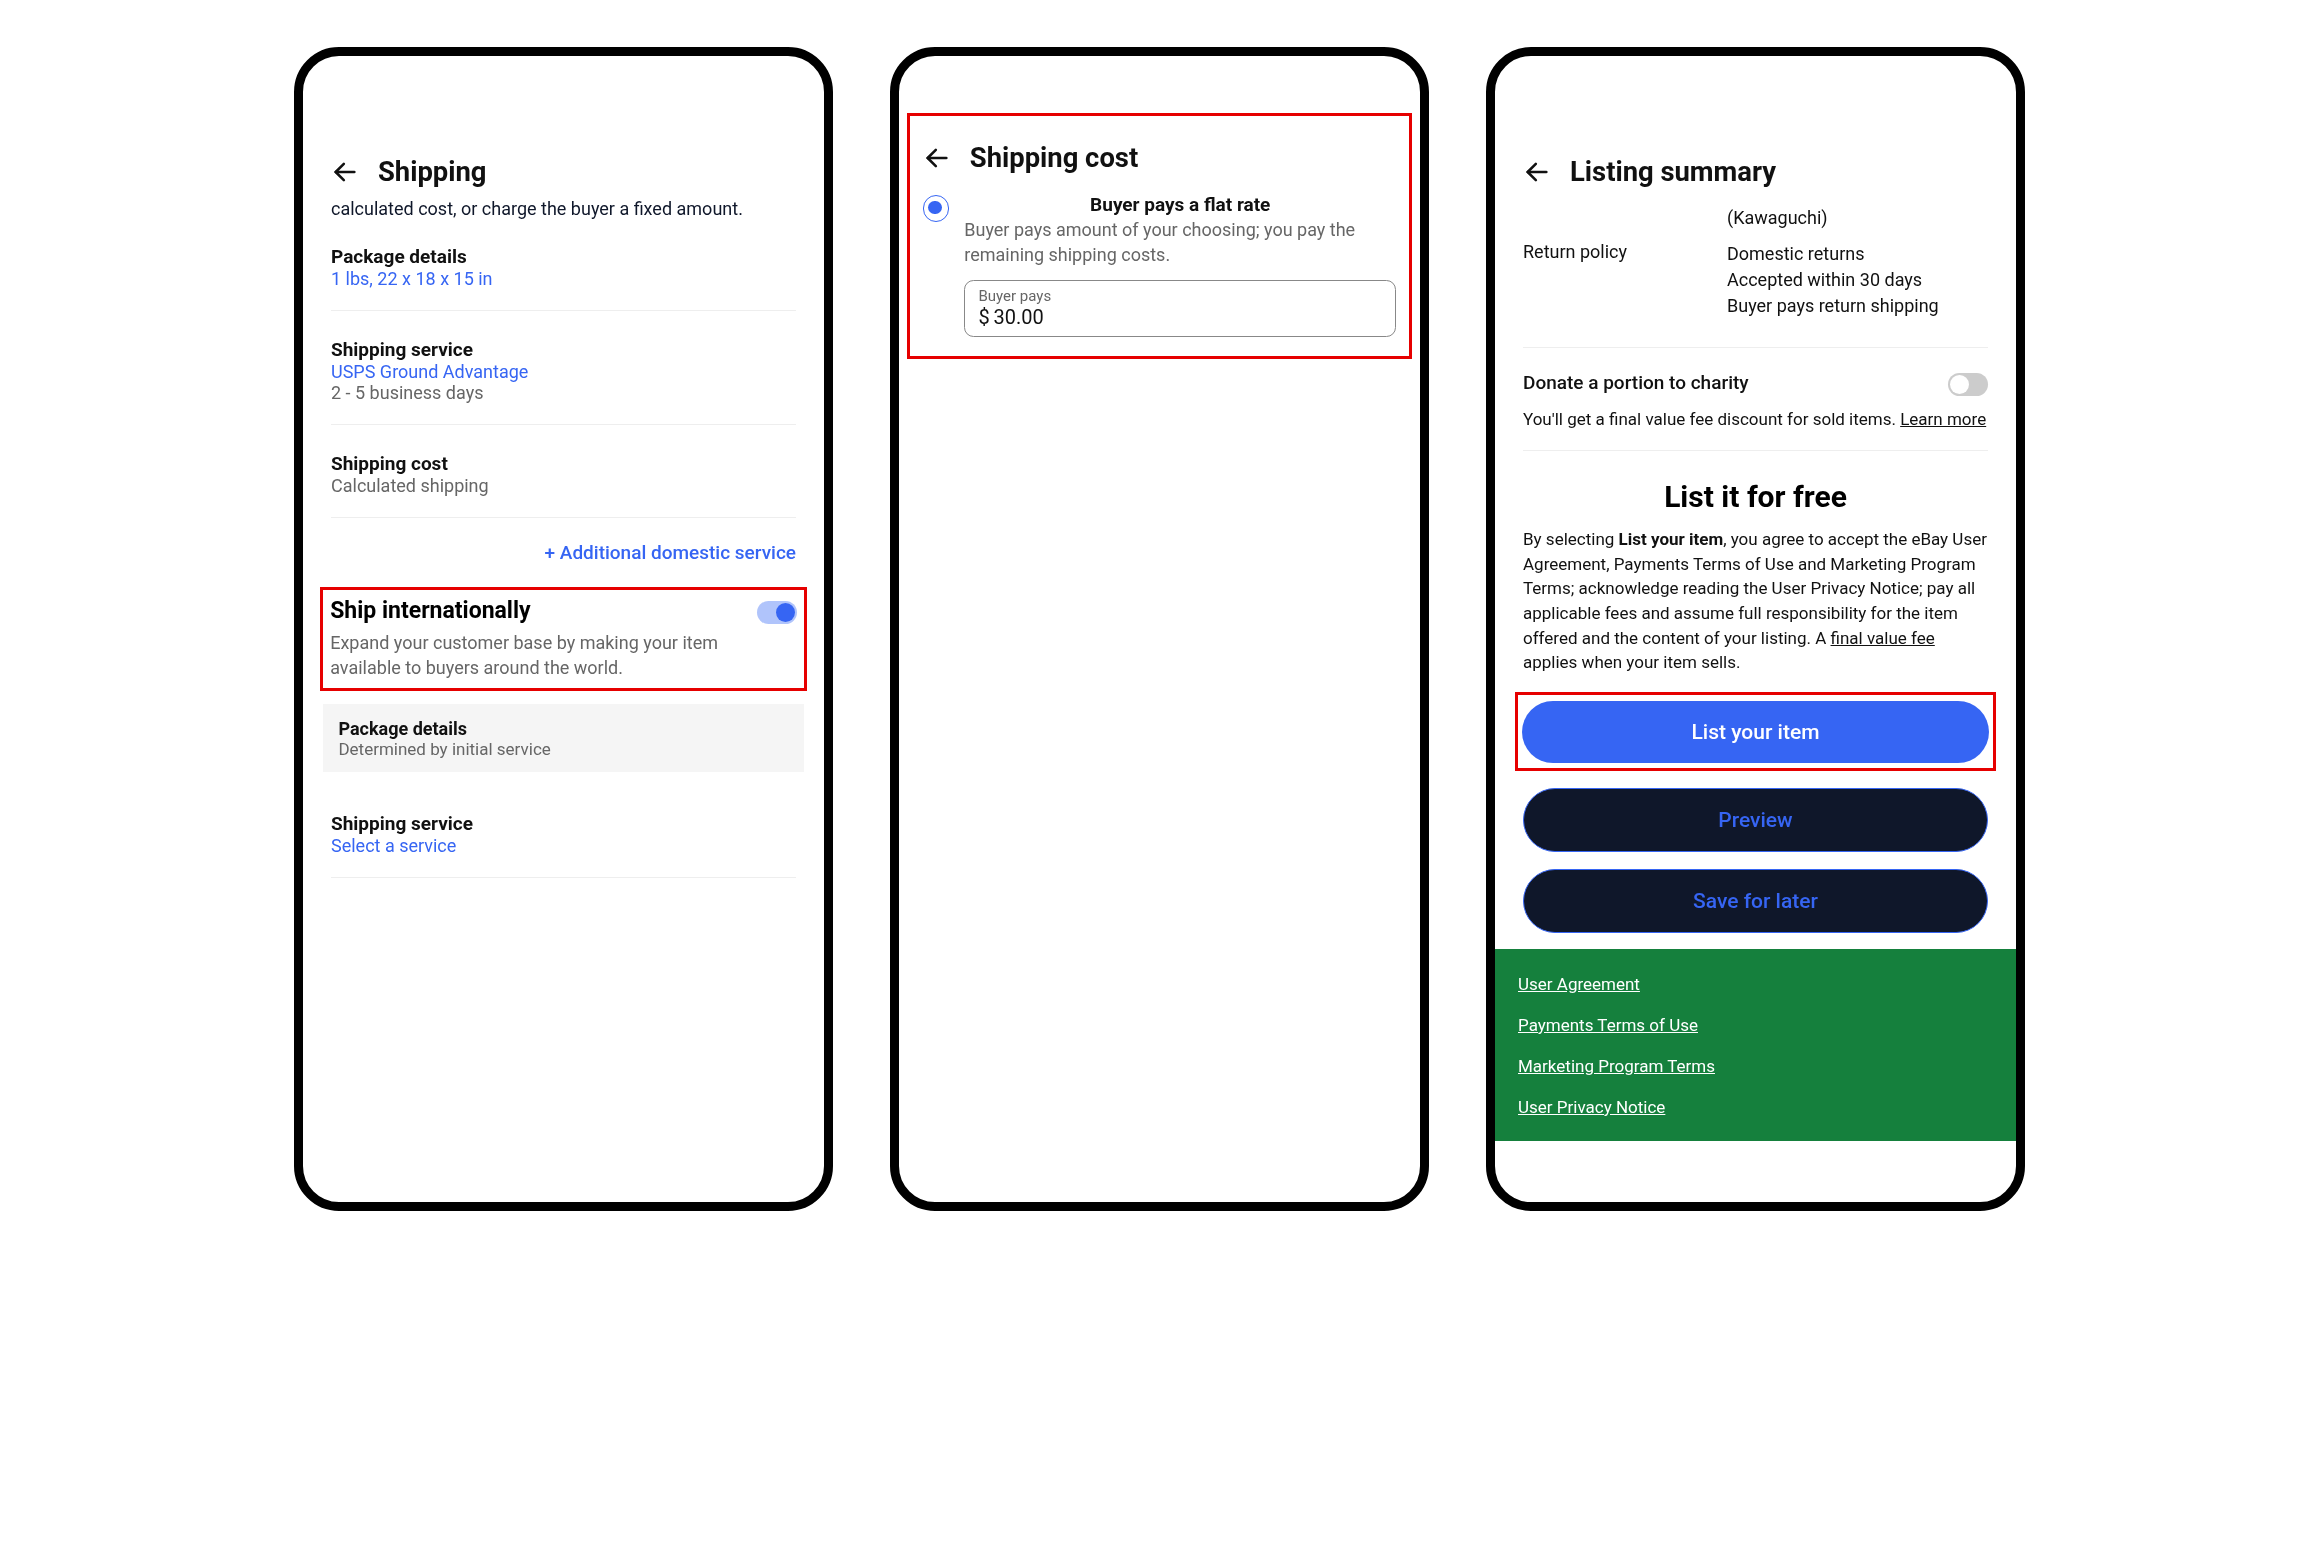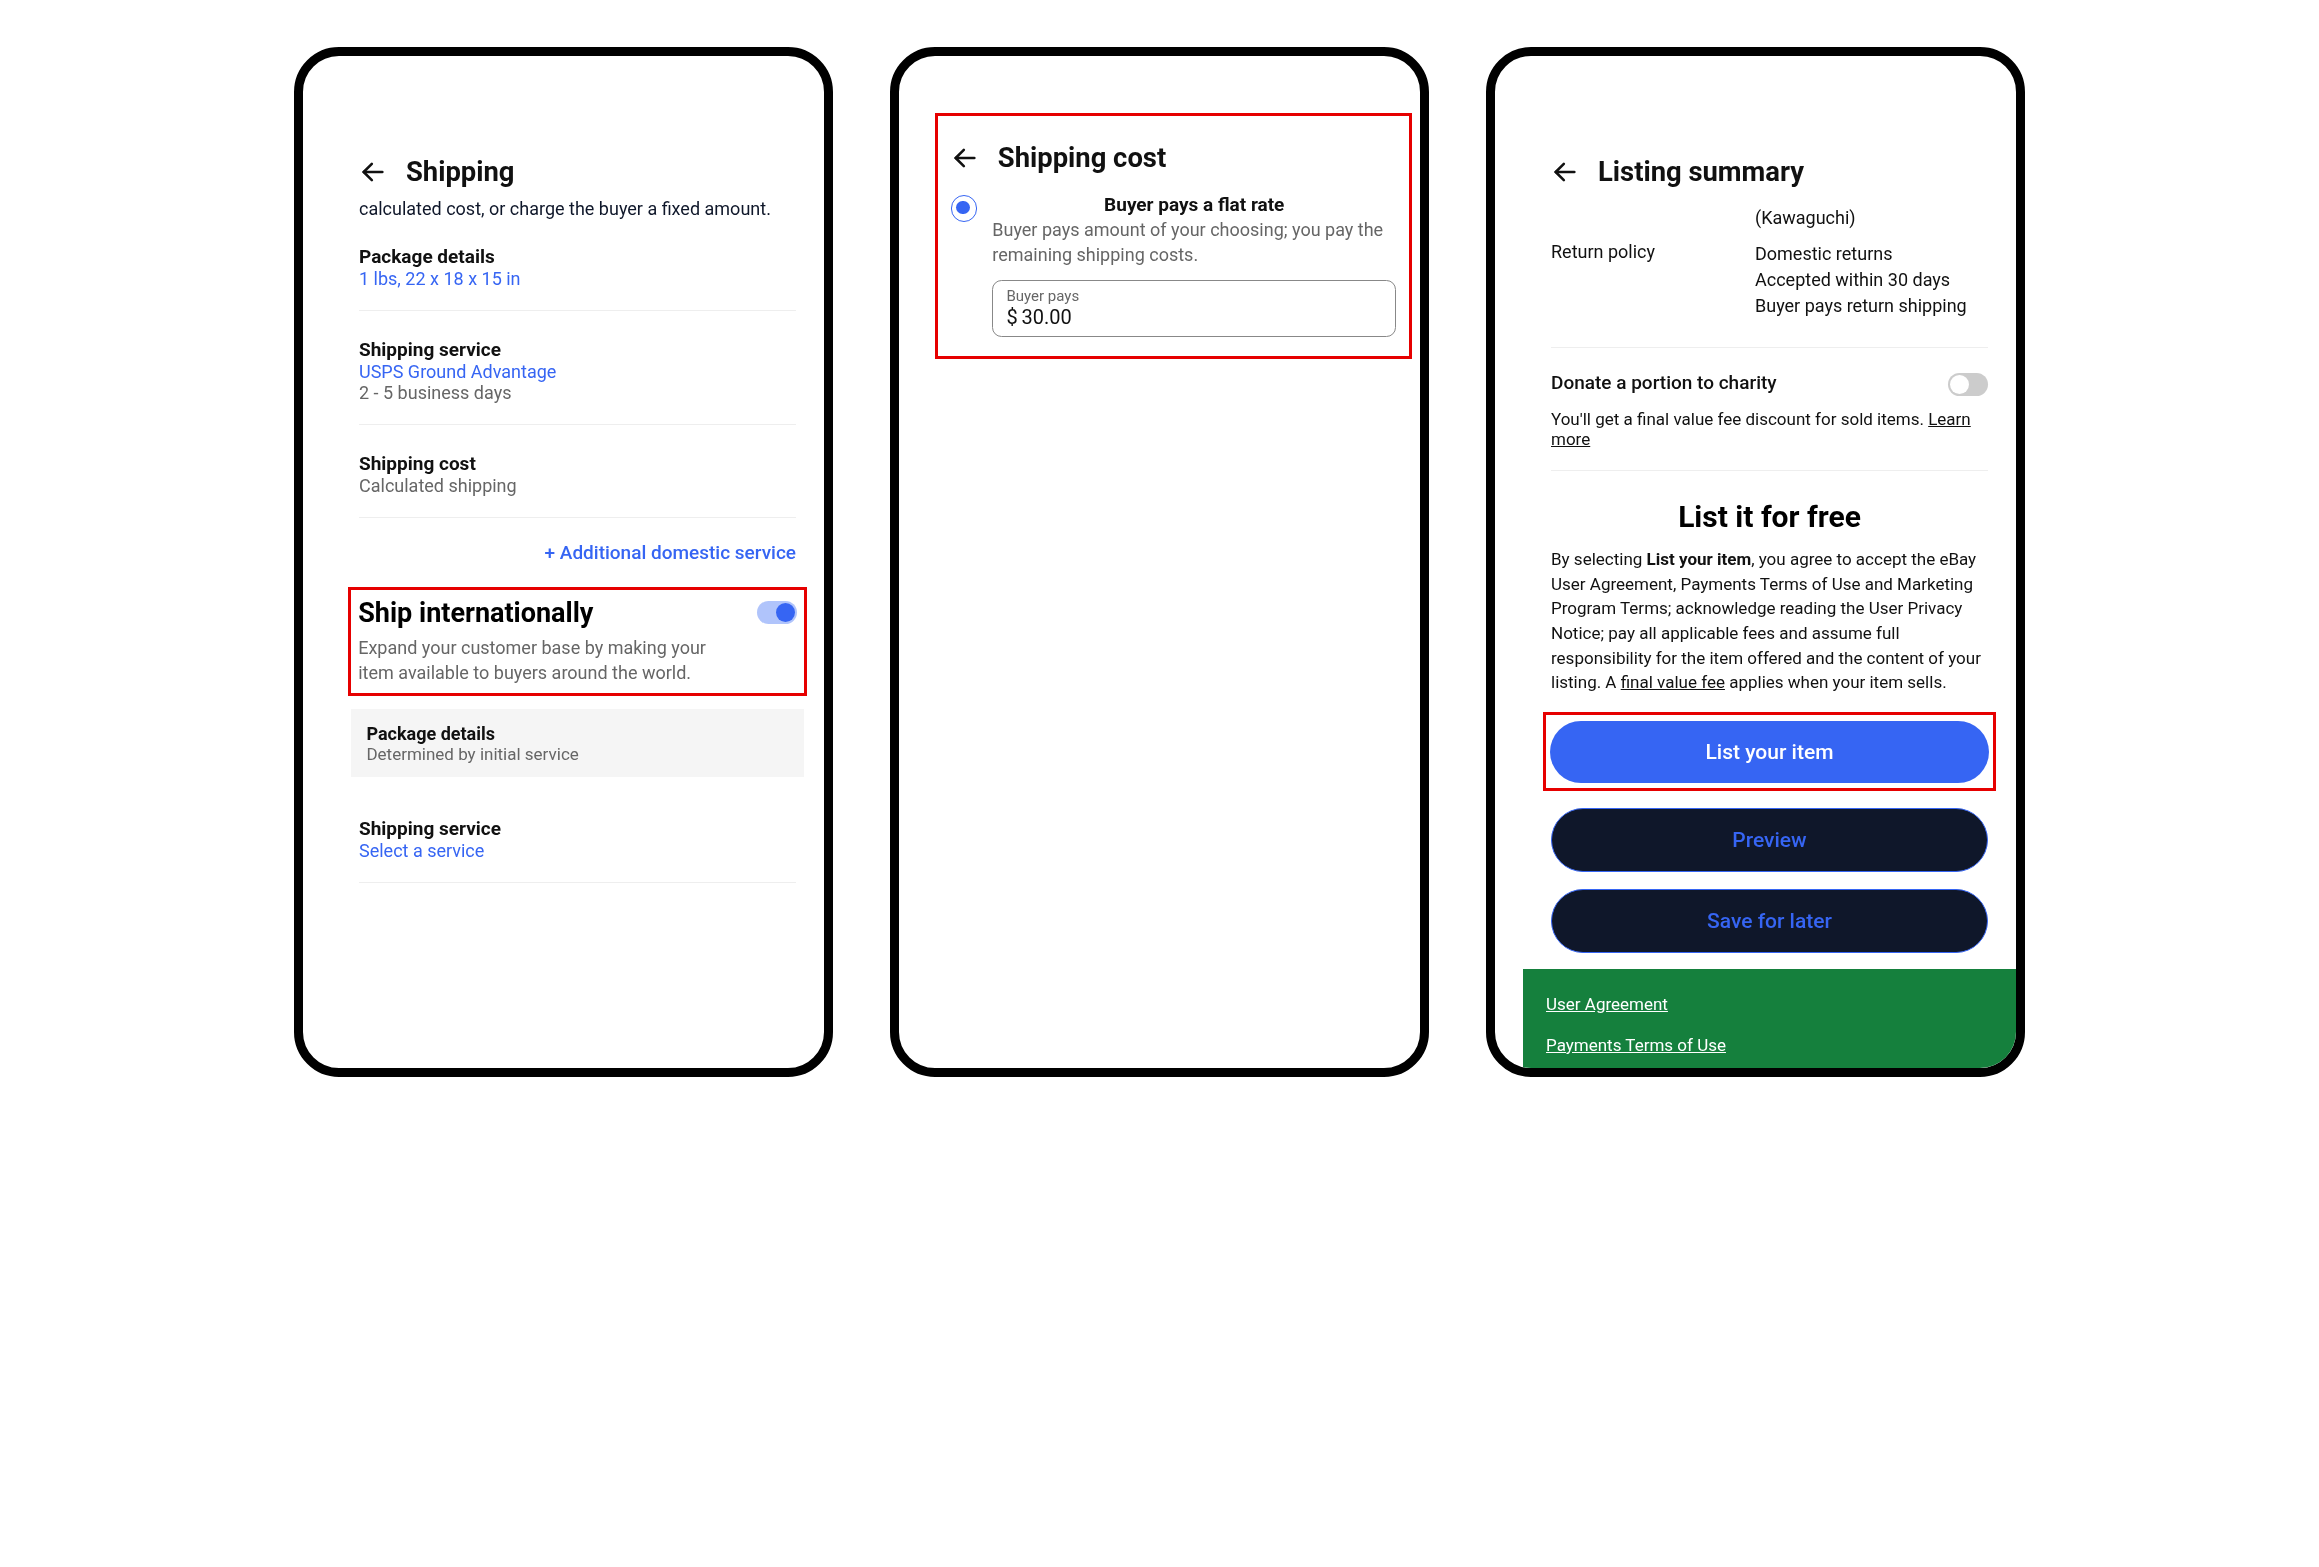--- a/index.html
+++ b/index.html
@@ -6,27 +6,26 @@
   body {
     background: #ffffff;
     font-family: -apple-system, BlinkMacSystemFont, "Segoe UI", Roboto, Helvetica, Arial, sans-serif;
     display: flex;
     gap: 57px;
     justify-content: center;
     padding: 47px 28px;
   }
   .phone {
     width: 539px;
-    height: 1030px;
+    height: 1164px;
     border: 9.5px solid #000;
     border-radius: 45px;
     background: #fff;
     overflow: hidden;
     position: relative;
-    padding-left: 28px;
   }
   .inner {
     padding: 0;
     height: 100%;
     overflow: hidden;
   }
   .content {
     padding: 28px 28px 0 28px;
   }
   .header {
@@ -246,21 +245,21 @@
       <div class="section-title">Shipping cost</div>
       <div class="muted">Calculated shipping</div>
     </div>
     <div class="divider"></div>
 
     <div class="add-link">+ Additional domestic service</div>
 
     <div class="highlight-red">
       <div class="toggle-row">
         <div>
-          <div style="font-size:27px;font-weight:700;">Ship internationally</div>
+          <div style="font-size:23px;font-weight:700;">Ship internationally</div>
           <div class="sub-desc">Expand your customer base by making your item available to buyers around the world.</div>
         </div>
         <div class="toggle on"></div>
       </div>
     </div>
 
     <div class="sub-block">
       <div class="section-title">Package details</div>
       <div class="muted">Determined by initial service</div>
     </div>

